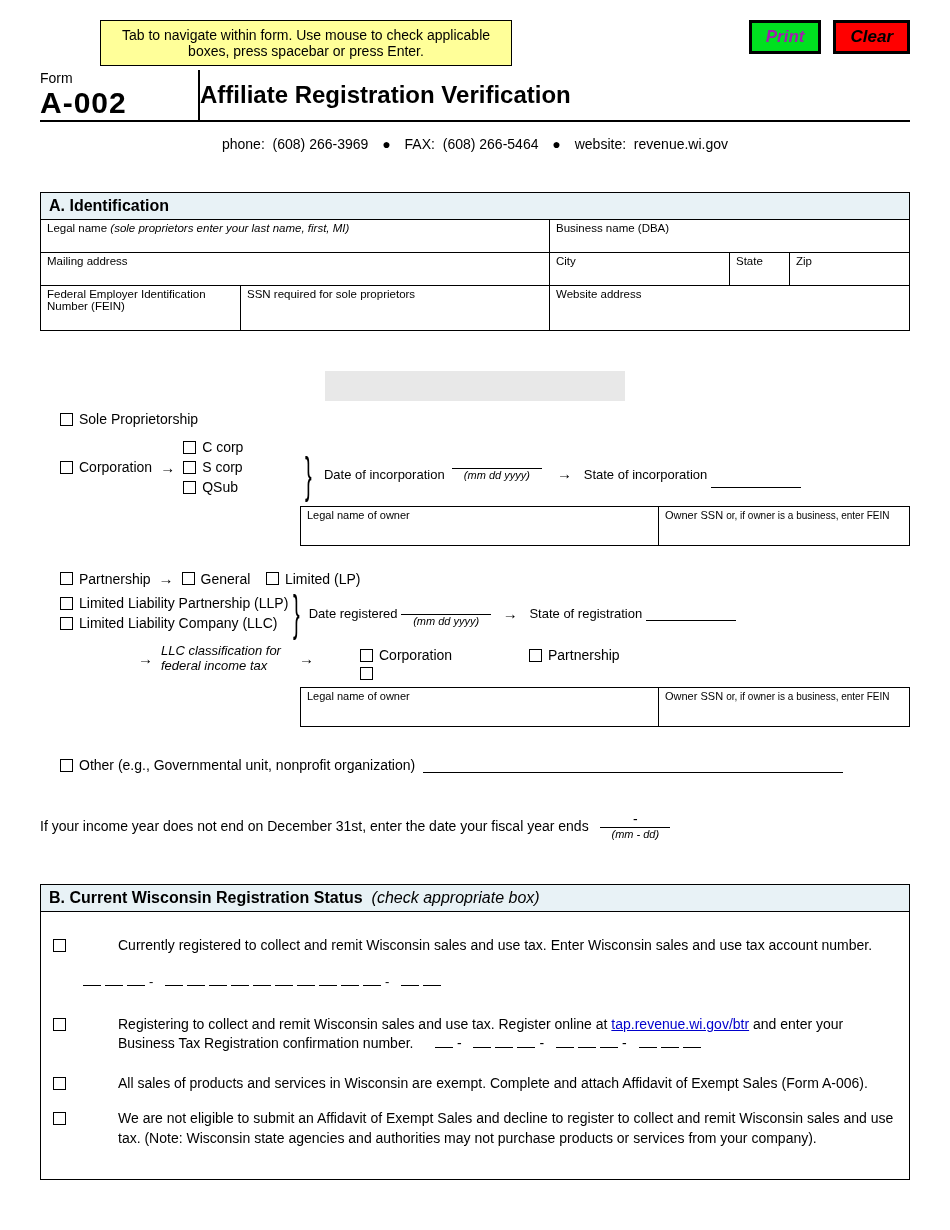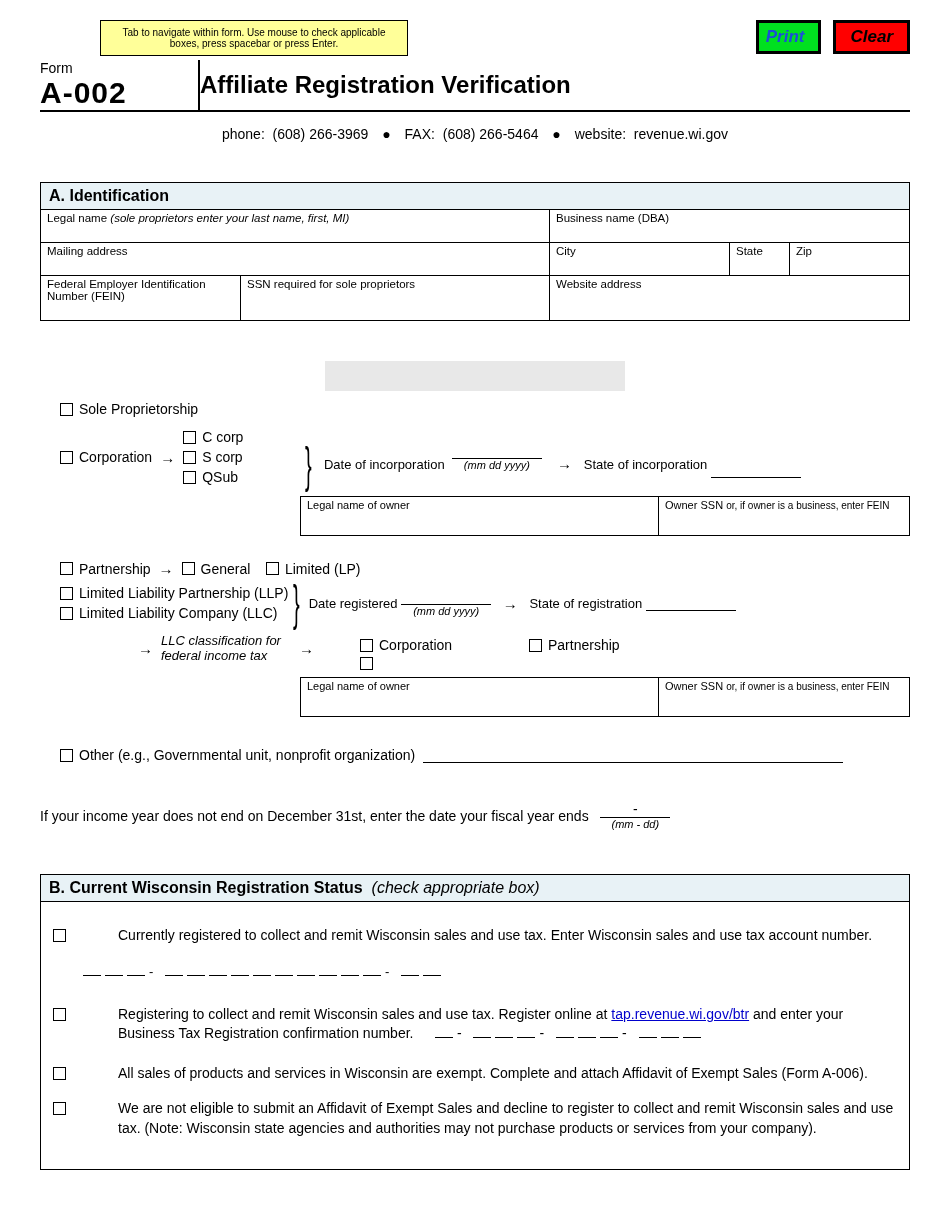--- a/index.html
+++ b/index.html
@@ -1,22 +1,22 @@
 <!DOCTYPE html>
 <html><head>
 <meta charset="utf-8">
 <style>
   * { box-sizing: border-box; margin: 0; padding: 0; }
   body { font-family: Arial, Helvetica, sans-serif; font-size: 13px; color: #000; background: #fff; width: 950px; padding: 20px 40px 40px; }
   
   .top-row { display: flex; justify-content: space-between; align-items: flex-start; margin-bottom: 4px; }
-  .hint-box { background: #ffff99; border: 1px solid #000; padding: 6px 10px; font-size: 10px; text-align: center; width: 308px; margin-left: 60px; }
+  .hint-box { background: #ffff99; border: 1px solid #000; padding: 6px 10px; font-size: 14px; text-align: center; width: 412px; margin-left: 60px; }
   .action-btns { display: flex; gap: 12px; }
   .btn { border: 3px solid #000; padding: 4px 14px; font-weight: bold; font-size: 17px; font-style: italic; cursor: pointer; }
-  .btn-print { background: #00e020; color: #1d4ed8; padding-left: 7px; }
+  .btn-print { background: #00e020; color: #a21caf; }
   .btn-clear { background: #ff0000; color: #000; }
 
   .header-grid { display: flex; align-items: stretch; border-bottom: 2px solid #000; }
   .header-left { padding-right: 20px; border-right: 2px solid #000; min-width: 160px; }
   .form-label { font-size: 14px; }
   .form-num { font-size: 30px; font-weight: bold; letter-spacing: 1px; }
   .header-center { flex: 1; display: flex; align-items: center; }
   .title { font-size: 24px; font-weight: bold; }
   .header-right { text-align: right; font-size: 14px; line-height: 1.35; padding-left: 20px; }
 

